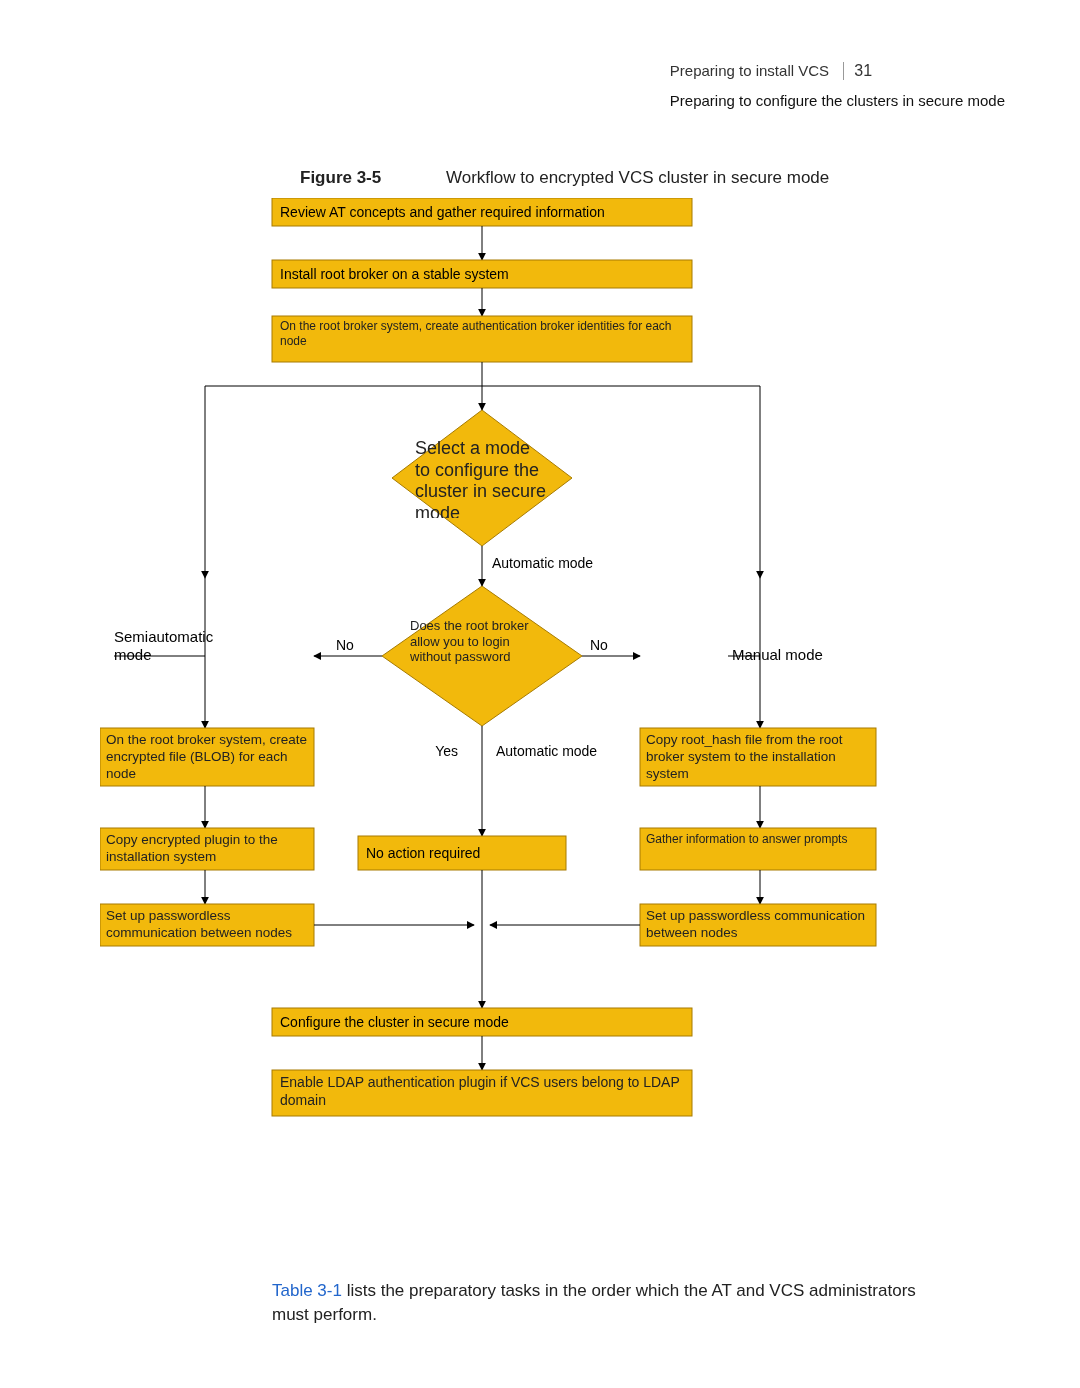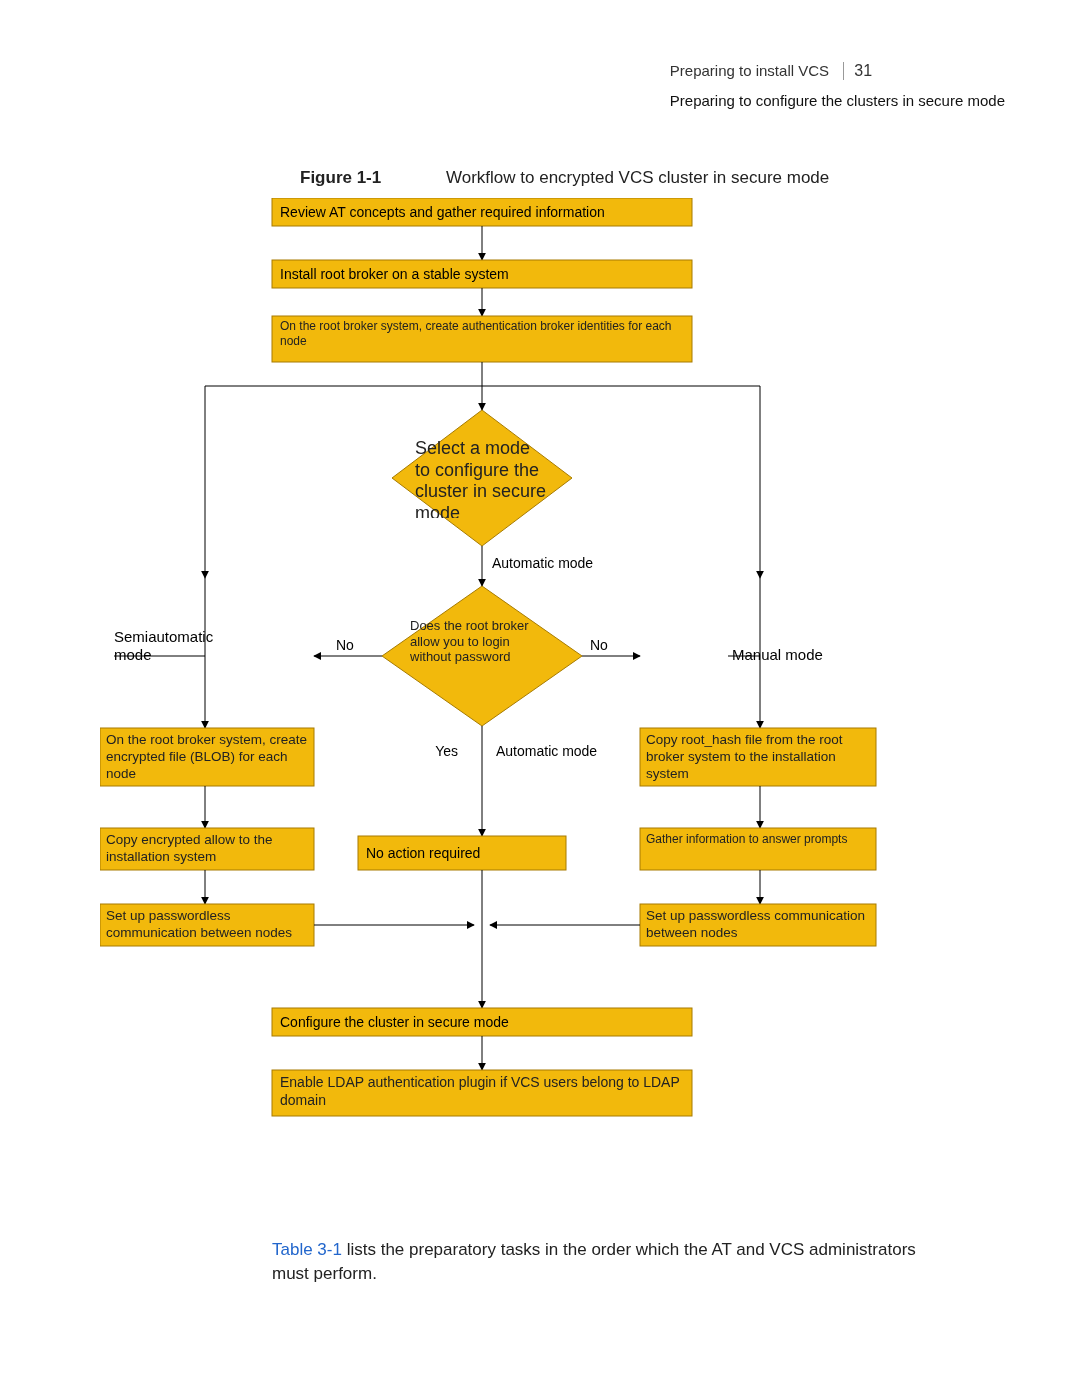--- a/index.html
+++ b/index.html
@@ -44,42 +44,42 @@
   .fig-label .b { font-weight: 700; margin-right: 60px; }
   #chart {
     position: absolute;
     top: 198px;
     left: 100px;
     width: 890px;
     height: 990px;
   }
   .body-text {
     position: absolute;
-    top: 1238px;
+    top: 1279px;
     left: 272px;
     width: 685px;
     font-size: 17px;
     line-height: 1.4;
     color: #222;
   }
   .body-text .link { color: #2266cc; }
 </style>
 </head>
 <body>
 
 <div class="page-header">
   <div>
     <span class="crumb1">Preparing to install VCS</span>
     <span class="pg">31</span>
   </div>
   <div class="crumb2">Preparing to configure the clusters in secure mode</div>
 </div>
 
 <div class="fig-label">
-  <span class="b">Figure 1-1</span>
+  <span class="b">Figure 3-5</span>
   <span>Workflow to encrypted VCS cluster in secure mode</span>
 </div>
 
 <svg id="chart" viewBox="0 0 890 990">
   <defs>
     <marker id="arr" viewBox="0 0 10 10" refX="9" refY="5" markerWidth="8" markerHeight="8" orient="auto-start-reverse">
       <path d="M 0 0 L 10 5 L 0 10 z" fill="#000"></path>
     </marker>
   </defs>
 
@@ -137,21 +137,21 @@
   <text x="396" y="558" font-size="14">Automatic mode</text>
 
   <rect x="0" y="530" width="214" height="58" fill="#f2b90c" stroke="#a77b00"></rect>
   <foreignObject x="6" y="534" width="202" height="52">
     <div xmlns="http://www.w3.org/1999/xhtml" style="font-size:13.5px;line-height:1.25">On the root broker system, create encrypted file (BLOB) for each node</div>
   </foreignObject>
   <line x1="105" y1="588" x2="105" y2="630" stroke="#000" marker-end="url(#arr)"></line>
 
   <rect x="0" y="630" width="214" height="42" fill="#f2b90c" stroke="#a77b00"></rect>
   <foreignObject x="6" y="634" width="202" height="36">
-    <div xmlns="http://www.w3.org/1999/xhtml" style="font-size:13.5px;line-height:1.25">Copy encrypted allow to the installation system</div>
+    <div xmlns="http://www.w3.org/1999/xhtml" style="font-size:13.5px;line-height:1.25">Copy encrypted plugin to the installation system</div>
   </foreignObject>
   <line x1="105" y1="672" x2="105" y2="706" stroke="#000" marker-end="url(#arr)"></line>
 
   <rect x="0" y="706" width="214" height="42" fill="#f2b90c" stroke="#a77b00"></rect>
   <foreignObject x="6" y="710" width="202" height="36">
     <div xmlns="http://www.w3.org/1999/xhtml" style="font-size:13.5px;line-height:1.25">Set up passwordless communication between nodes</div>
   </foreignObject>
 
   <rect x="540" y="530" width="236" height="58" fill="#f2b90c" stroke="#a77b00"></rect>
   <foreignObject x="546" y="534" width="224" height="52">

